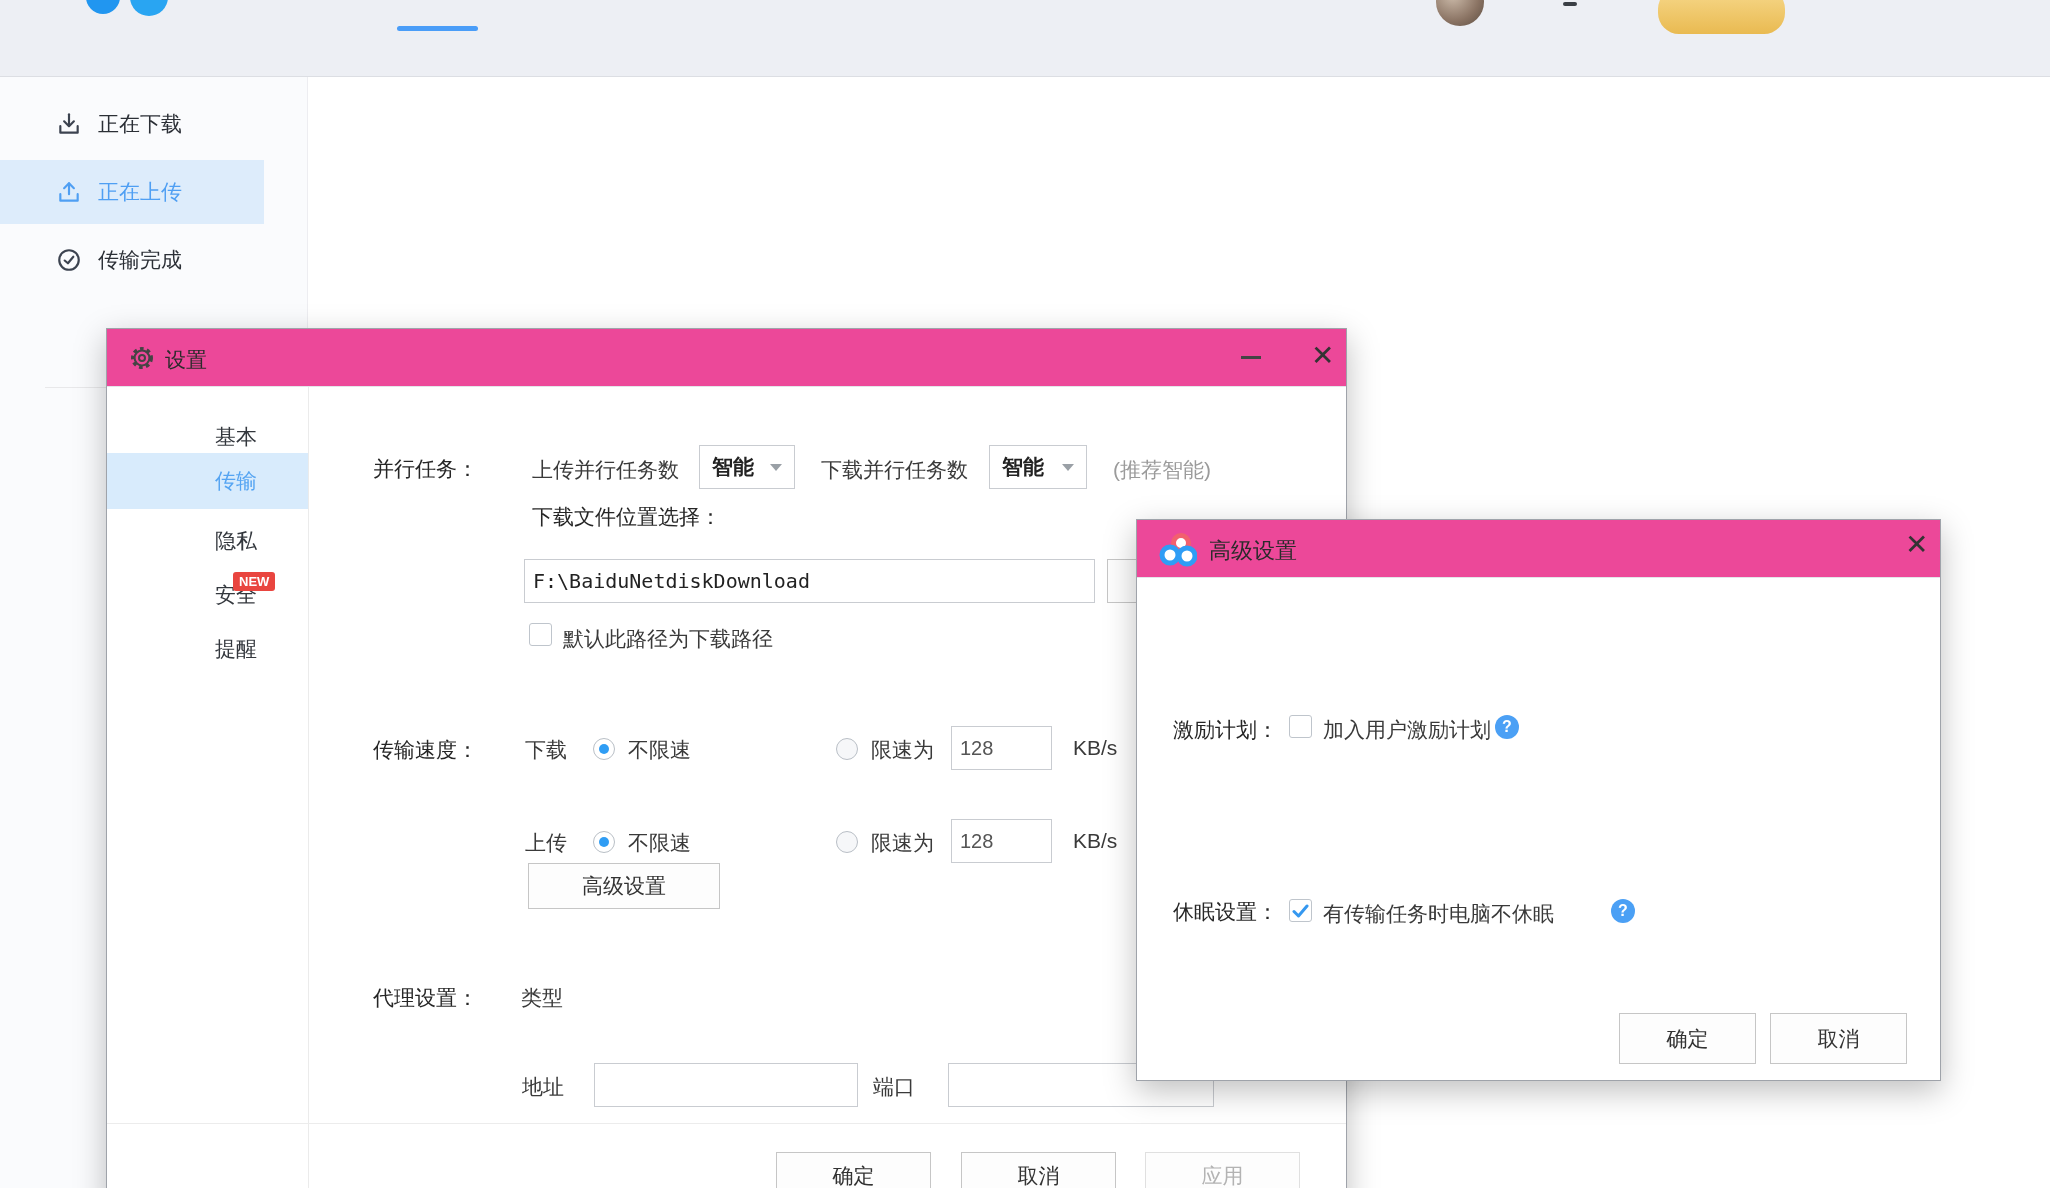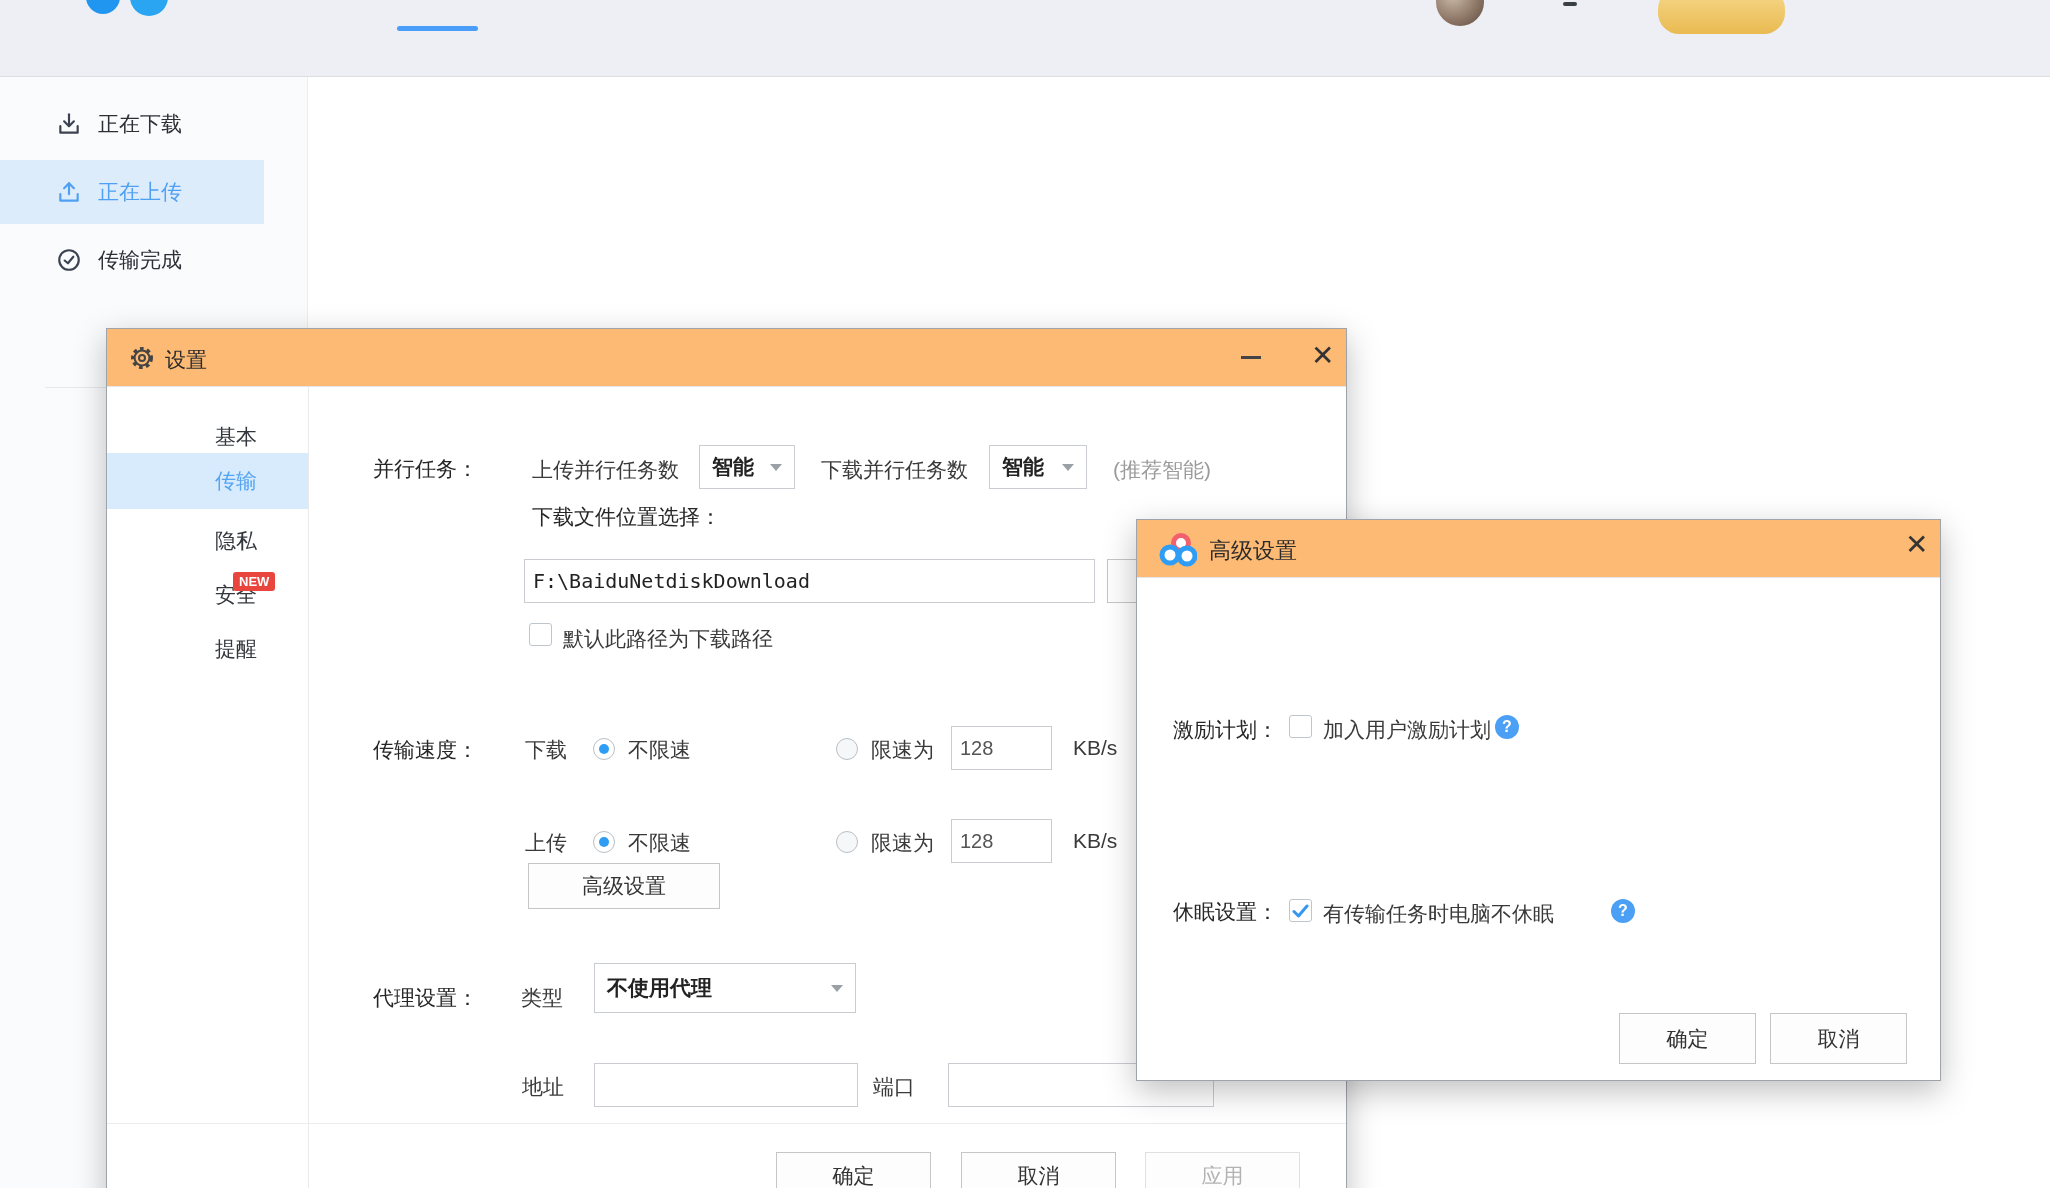--- a/index.html
+++ b/index.html
@@ -18,21 +18,21 @@
   
   .sidebar{left:0;top:77px;width:308px;height:1111px;background:#fafbfd;border-right:1px solid #ededf1;box-sizing:border-box}
   .side-item{left:0;width:264px;height:64px;display:flex;align-items:center;cursor:pointer}
   .side-item .ic{margin-left:56px;width:26px;height:26px}
   .side-item .side-label{margin-left:16px;font-size:21px;color:#2b2f36}
   .side-item.sel{background:#ddecfb}
   .side-item.sel .side-label{color:#4f9ff3}
   .side-divider{left:45px;top:310px;width:263px;height:1px;background:#e8e8ea}
   
   .dialog{background:#fff;border:1px solid #9fa3aa;box-sizing:border-box;box-shadow:0 10px 30px rgba(0,0,0,.25)}
-  .dlg-titlebar{left:0;top:0;right:0;height:58px;background:#fdba74;border-bottom:1px solid #e3e5e9;box-sizing:border-box}
+  .dlg-titlebar{left:0;top:0;right:0;height:58px;background:#ec4899;border-bottom:1px solid #e3e5e9;box-sizing:border-box}
   .dlg-title{font-size:21px;color:#2b2b2b}
   .lbl{font-weight:normal;color:#262626;font-size:21px;white-space:nowrap}
   .txt{color:#3a3a3a;font-size:21px;white-space:nowrap}
   .gray{color:#9b9b9b}
   .field{background:#fff;border:1px solid #c9ccd1;box-sizing:border-box}
   input.field{padding:16px 8px;font-size:20px;color:#555;outline:none}
   input.mono{font-family:"DejaVu Sans Mono",monospace;color:#222;font-size:20px}
   .btn{background:#fdfdfd;border:1px solid #c6c6c6;color:#333;font-size:21px;display:flex;
        align-items:center;justify-content:center;box-sizing:border-box;cursor:pointer}
   .btn.disabled{color:#b3b3b3;border-color:#e0e0e0;cursor:default}
@@ -165,24 +165,20 @@
   <span class="abs txt" style="left:764px;top:500px">限速为</span>
   <input class="abs field" style="left: 844px; top: 490px; width: 101px; height: 44px;" value="128">
   <span class="abs txt" style="left:966px;top:500px">KB/s</span>
 
   <div class="abs btn" style="left:421px;top:534px;width:192px;height:46px">
     <span>高级设置</span>
   </div>
 
   <span class="abs lbl" style="left:266px;top:655px">代理设置：</span>
   <span class="abs txt" style="left:414px;top:655px">类型</span>
-  <div class="abs dropdown" style="left:487px;top:634px;width:262px;height:50px">
-    <span class="dd-text">不使用代理</span>
-    <span class="dd-arrow"></span>
-  </div>
   <span class="abs txt" style="left:415px;top:744px">地址</span>
   <input class="abs field" style="left: 487px; top: 734px; width: 264px; height: 44px;" value="">
   <span class="abs txt" style="left:766px;top:744px">端口</span>
   <input class="abs field" style="left: 841px; top: 734px; width: 266px; height: 44px;" value="">
 
   <div class="abs sep" style="left:0;top:794px;width:1239px;height:1px"></div>
   <div class="abs btn" style="left:669px;top:823px;width:155px;height:48px">
     <span>确定</span>
   </div>
   <div class="abs btn" style="left:854px;top:823px;width:155px;height:48px">

